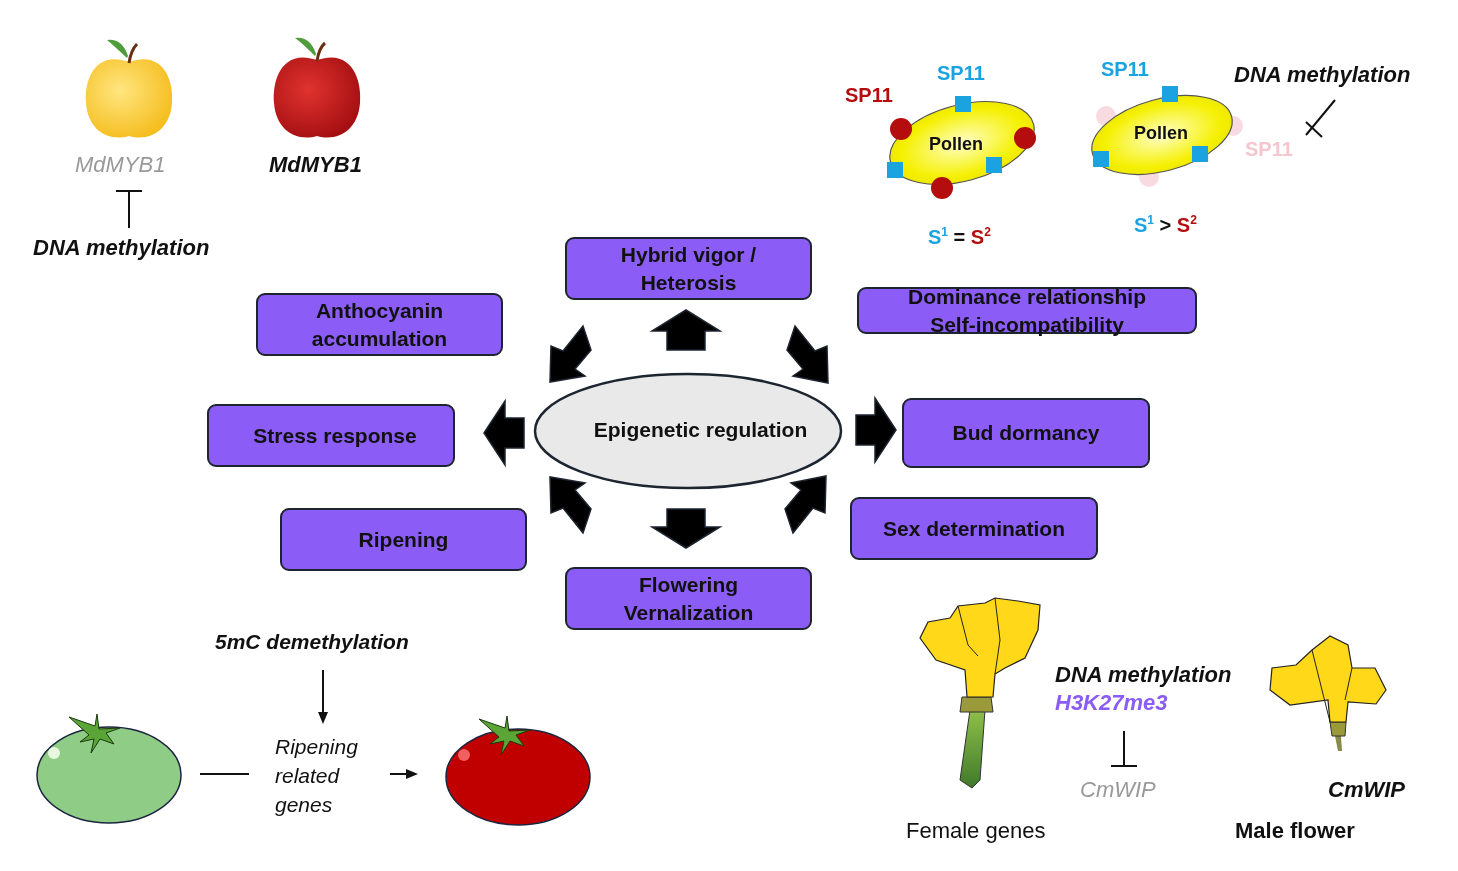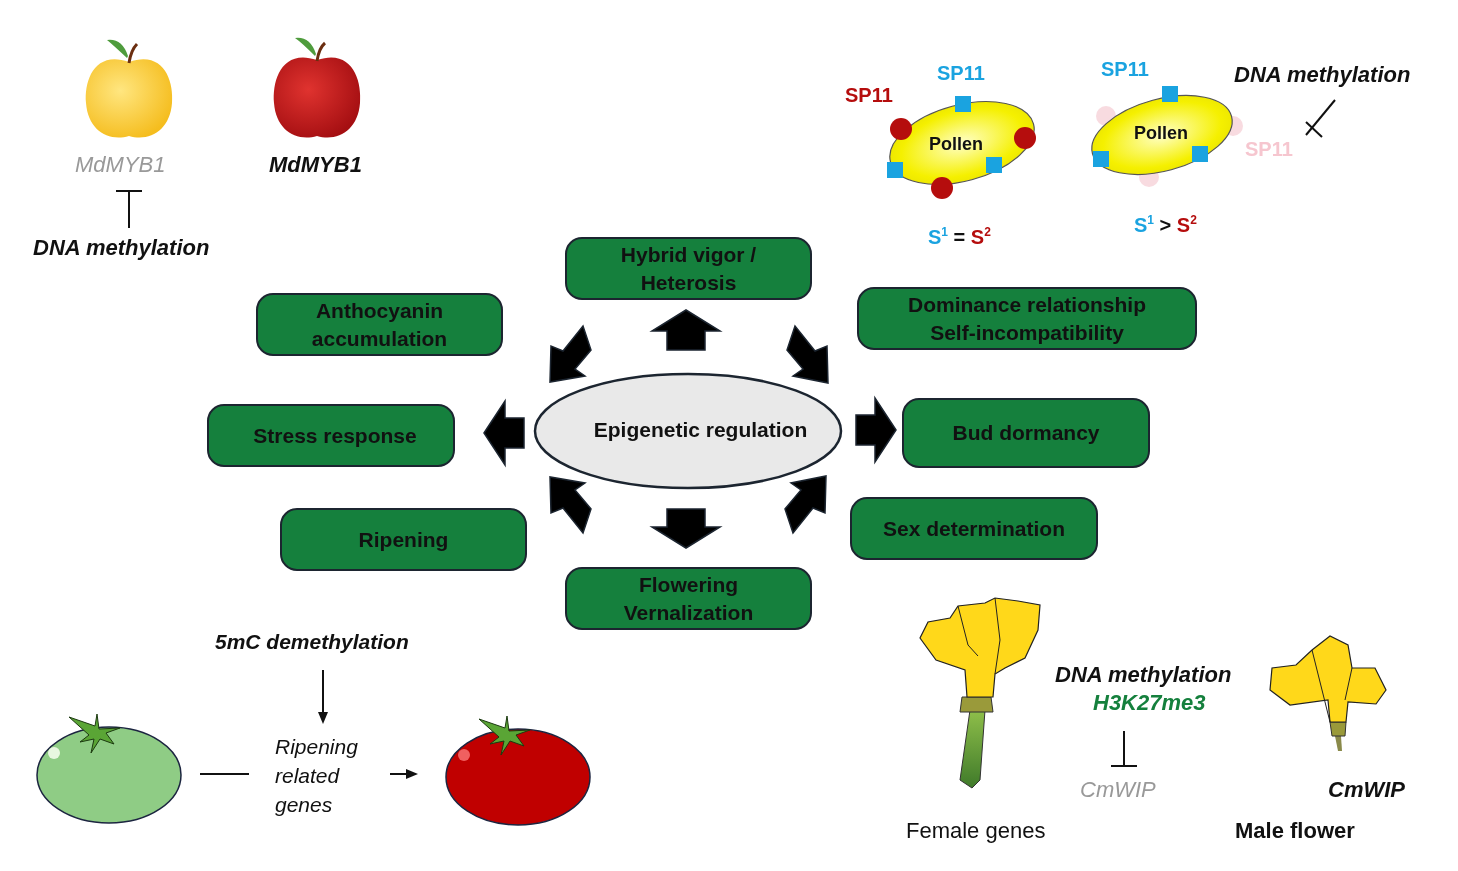--- a/index.html
+++ b/index.html
@@ -1,17 +1,17 @@
 <!DOCTYPE html>
 <html><head>
 <meta charset="utf-8">
 <style>
   html,body{margin:0;padding:0;background:#fff;}
   body{width:1458px;height:871px;position:relative;overflow:hidden;font-family:"Liberation Sans",sans-serif;}
-  .box{position:absolute;background:#15803d;border:2.5px solid #1c2530;border-radius:17px;box-sizing:border-box;
+  .box{position:absolute;background:#8b5cf6;border:2.5px solid #1c2530;border-radius:9px;box-sizing:border-box;
        display:flex;align-items:center;justify-content:center;text-align:center;font-weight:bold;font-size:21px;line-height:28px;color:#111;white-space:pre-line;}
   .lbl{position:absolute;white-space:nowrap;}
   .bi{font-weight:bold;font-style:italic;}
   svg{position:absolute;left:0;top:0;}
 </style>
 </head>
 <body>
 
 <svg width="1458" height="871">
   <defs>
@@ -149,32 +149,32 @@
   <span style="color:#111">&gt;</span>
   <span style="color:#b50d0d">S</span><sup style="color:#b50d0d;font-size:12px">2</sup>
 </div>
 
 <div class="lbl" style="left:535px;top:418px;width:331px;text-align:center;font-size:21px;font-weight:bold;color:#111;">Epigenetic regulation</div>
 
 <div class="box" style="left:565px;top:237px;width:247px;height:63px;">Hybrid vigor /
 Heterosis</div>
 <div class="box" style="left:256px;top:293px;width:247px;height:63px;">Anthocyanin
 accumulation</div>
-<div class="box" style="left:857px;top:287px;width:340px;height:63px;">Dominance relationship
+<div class="box" style="left:857px;top:287px;width:340px;height:47px;">Dominance relationship
 Self-incompatibility</div>
 <div class="box" style="left:207px;top:404px;width:248px;height:63px;padding-left:8px;">Stress response</div>
 <div class="box" style="left:902px;top:398px;width:248px;height:70px;">Bud dormancy</div>
 <div class="box" style="left:280px;top:508px;width:247px;height:63px;">Ripening</div>
 <div class="box" style="left:850px;top:497px;width:248px;height:63px;">Sex determination</div>
 <div class="box" style="left:565px;top:567px;width:247px;height:63px;">Flowering
 Vernalization</div>
 
 <div class="lbl bi" style="left:215px;top:630px;font-size:21px;color:#111;text-align:center;">5mC demethylation</div>
 <div class="lbl" style="left:275px;top:732px;font-size:21px;font-style:italic;color:#111;line-height:29px;white-space:pre-line;">Ripening
 related
 genes</div>
 
 <div class="lbl bi" style="left:1055px;top:662px;font-size:22px;color:#111;">DNA methylation</div>
-<div class="lbl bi" style="left:1093px;top:690px;font-size:22px;color:#15803d;font-style:italic;">H3K27me3</div>
+<div class="lbl bi" style="left:1055px;top:690px;font-size:22px;color:#8b5cf6;font-style:italic;">H3K27me3</div>
 <div class="lbl" style="left:1080px;top:777px;font-size:22px;font-style:italic;color:#999;">CmWIP</div>
 <div class="lbl bi" style="left:1328px;top:777px;font-size:22px;color:#111;">CmWIP</div>
 <div class="lbl" style="left:906px;top:818px;font-size:22px;color:#111;">Female genes</div>
 <div class="lbl" style="left:1235px;top:818px;font-size:22px;color:#111;font-weight:bold;">Male flower</div>
 
 </body></html>

